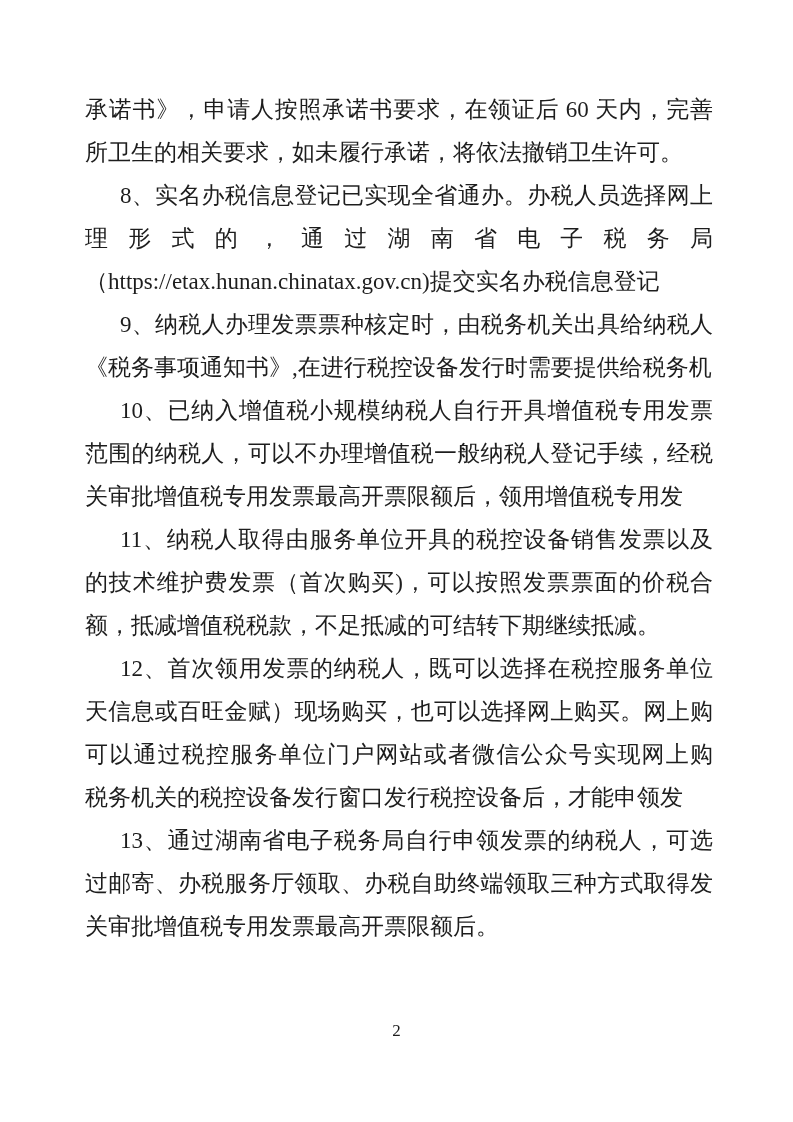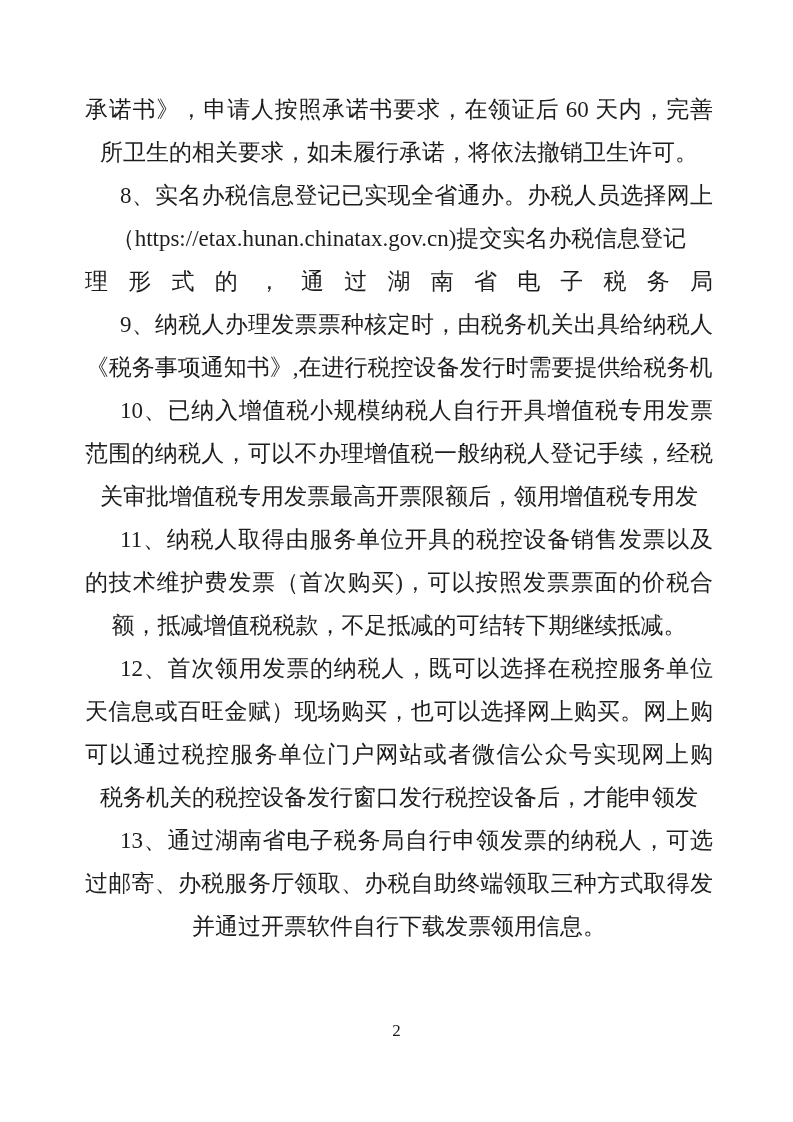--- a/index.html
+++ b/index.html
@@ -21,21 +21,21 @@
     left: 85px;
     top: 88px;
     width: 628px;
   }
   .line {
     height: 43px;
     line-height: 43px;
     font-size: 23px;
     overflow: hidden;
     white-space: normal;
-    text-align: center;
+    text-align: left;
   }
   .line.fill {
     text-align: justify;
     text-align-last: justify;
     text-justify: inter-character;
   }
   .line.indent {
     text-indent: 35px;
   }
   .page-number {
@@ -51,32 +51,32 @@
   }
 </style>
 </head>
 <body style="background: rgb(255, 255, 255);">
 
 <div class="page" style="color: rgb(29, 29, 29); background: rgb(255, 255, 255);">
   <div class="content">
       <div class="line fill">承诺书》，申请人按照承诺书要求，在领证后 60 天内，完善公共场</div>
       <div class="line">所卫生的相关要求，如未履行承诺，将依法撤销卫生许可。</div>
       <div class="line indent fill">8、实名办税信息登记已实现全省通办。办税人员选择网上办</div>
+      <div class="line fill">理形式的，通过湖南省电子税务局</div>
       <div class="line">（https://etax.hunan.chinatax.gov.cn)提交实名办税信息登记</div>
-      <div class="line fill">理形式的，通过湖南省电子税务局</div>
       <div class="line indent fill">9、纳税人办理发票票种核定时，由税务机关出具给纳税人的</div>
       <div class="line">《税务事项通知书》,在进行税控设备发行时需要提供给税务机关。</div>
       <div class="line indent fill">10、已纳入增值税小规模纳税人自行开具增值税专用发票试点</div>
       <div class="line fill">范围的纳税人，可以不办理增值税一般纳税人登记手续，经税务机</div>
       <div class="line">关审批增值税专用发票最高开票限额后，领用增值税专用发票。</div>
       <div class="line indent fill">11、纳税人取得由服务单位开具的税控设备销售发票以及相关</div>
       <div class="line fill">的技术维护费发票（首次购买)，可以按照发票票面的价税合计全</div>
       <div class="line">额，抵减增值税税款，不足抵减的可结转下期继续抵减。</div>
       <div class="line indent fill">12、首次领用发票的纳税人，既可以选择在税控服务单位（航</div>
       <div class="line fill">天信息或百旺金赋）现场购买，也可以选择网上购买。网上购买的</div>
       <div class="line fill">可以通过税控服务单位门户网站或者微信公众号实现网上购买。在</div>
       <div class="line">税务机关的税控设备发行窗口发行税控设备后，才能申领发票。</div>
       <div class="line indent fill">13、通过湖南省电子税务局自行申领发票的纳税人，可选择通</div>
       <div class="line fill">过邮寄、办税服务厅领取、办税自助终端领取三种方式取得发票，</div>
-      <div class="line">并通过开票软件自行下载发票领用信息。</div>
+      <div class="line">关审批增值税专用发票最高开票限额后。</div>
     </div>
   <div class="page-number">2</div>
 </div>
 
 </body></html>

